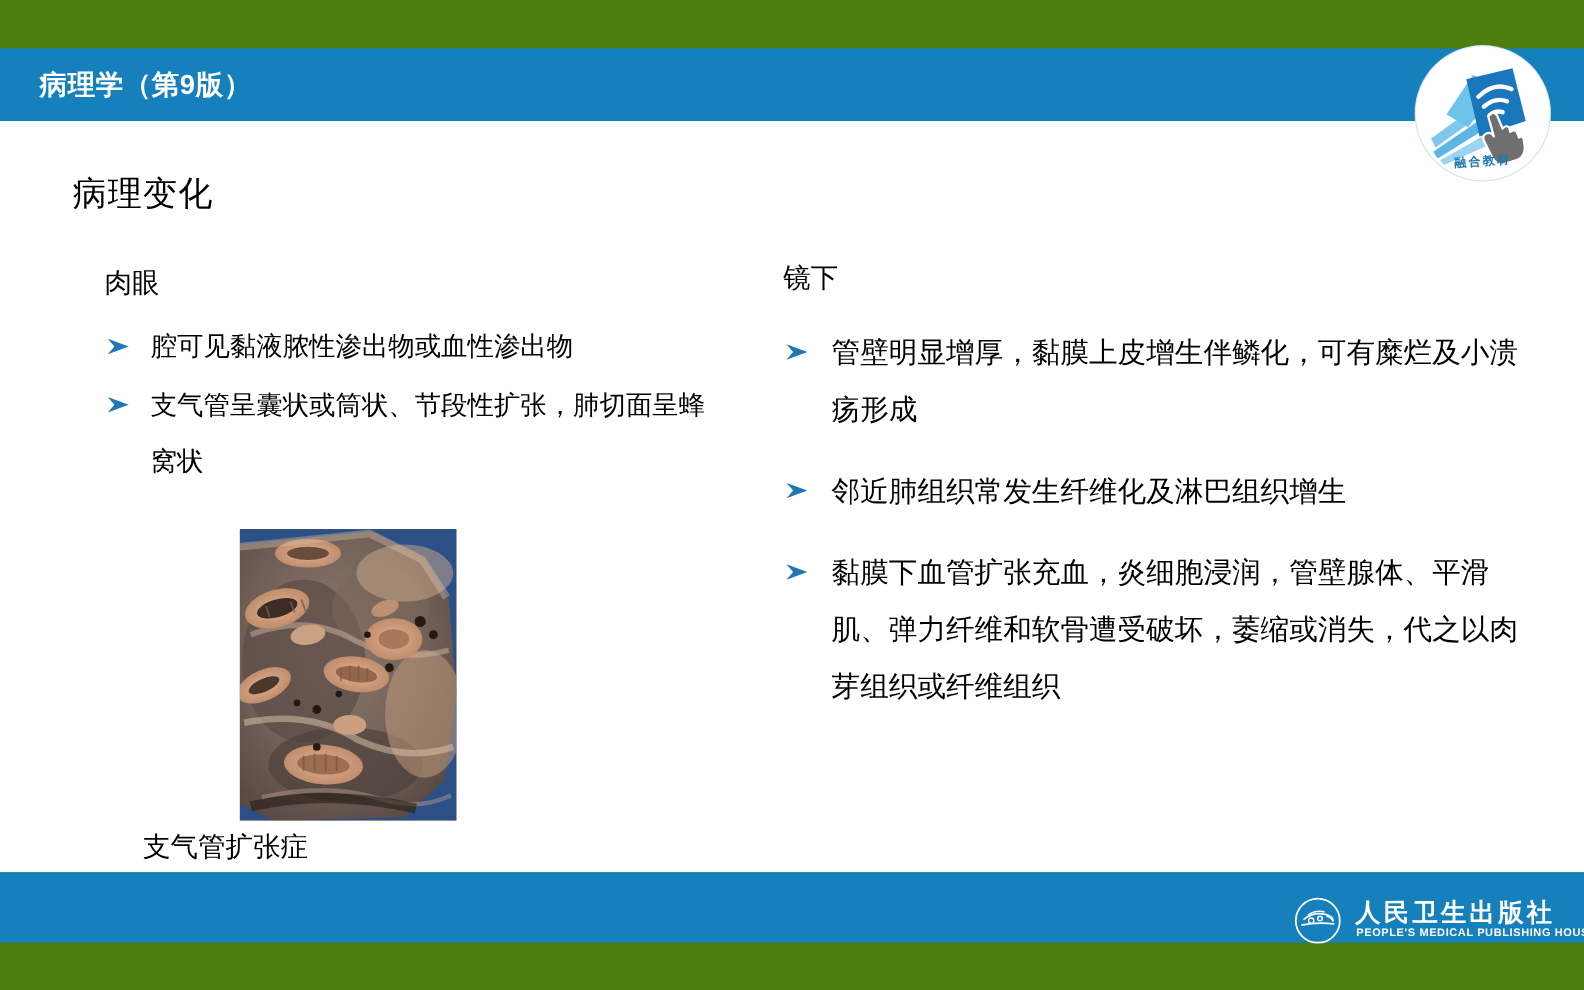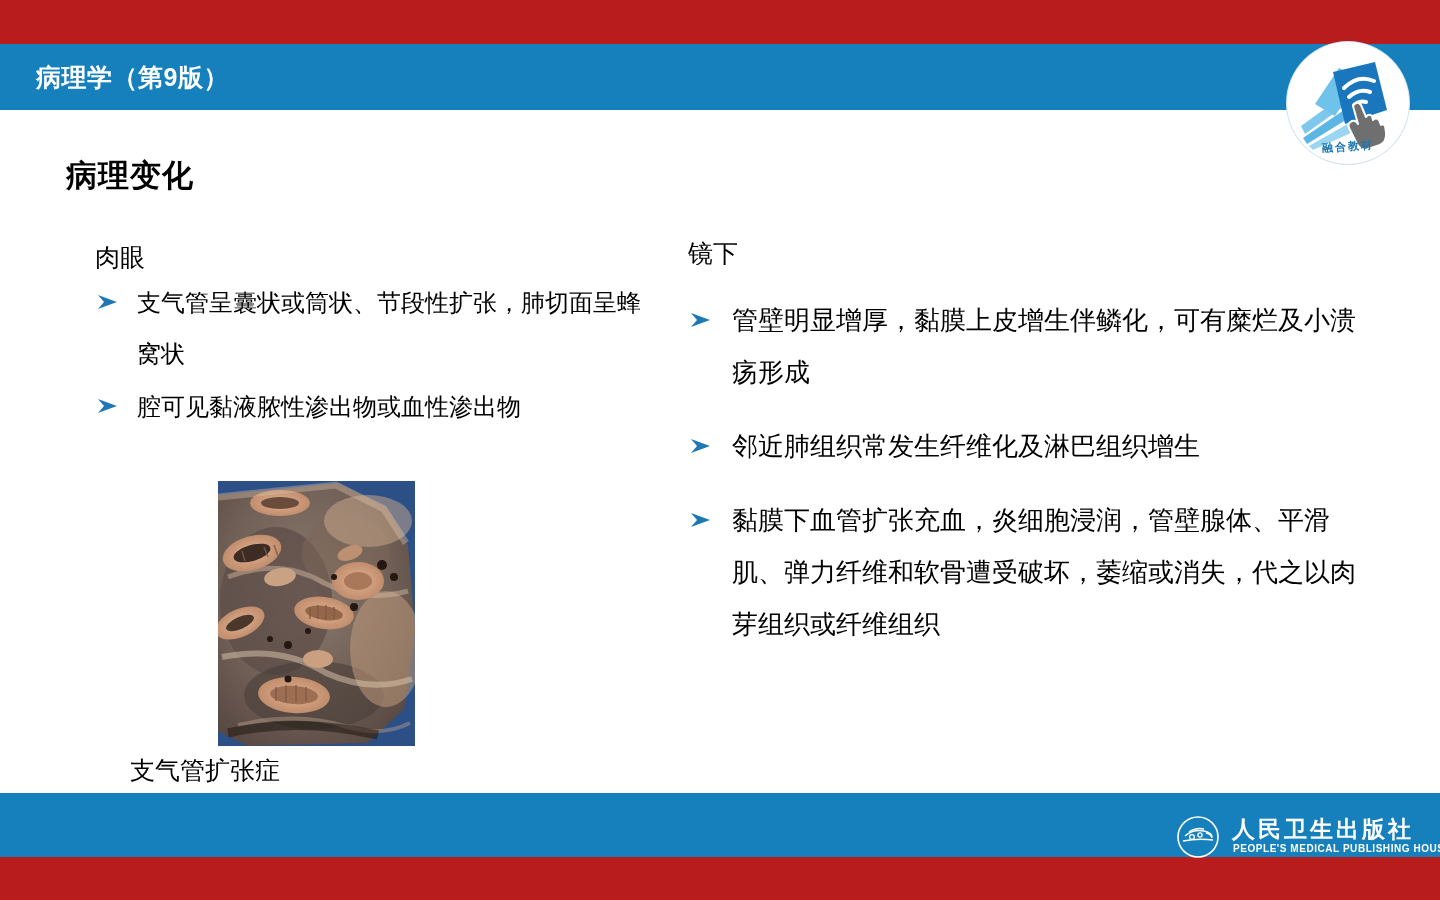--- a/index.html
+++ b/index.html
@@ -11,21 +11,21 @@
     width: 1440px;
     height: 900px;
     overflow: hidden;
     font-family: "Liberation Sans", "DejaVu Sans", sans-serif;
   }
 
   #slide {
     position: relative;
     width: 1440px;
     height: 900px;
-    background: #b91c1c;
+    background: #4d7c0f;
   }
 
   
   .header-bar {
     position: absolute;
     left: 0;
     top: 44px;
     width: 1440px;
     height: 66px;
     background: #1580bc;
@@ -90,45 +90,45 @@
     letter-spacing: 2px;
     transform: rotate(-4deg);
   }
 
   
   .slide-heading {
     position: absolute;
     left: 66px;
     top: 155px;
     font-size: 31px;
-    font-weight: bold;
+    font-weight: normal;
     color: #000000;
     letter-spacing: 1px;
     line-height: 42px;
   }
 
   
   .col-left {
     position: absolute;
     left: 95px;
     top: 240px;
     width: 560px;
   }
   .col-right {
     position: absolute;
-    left: 688px;
+    left: 712px;
     top: 236px;
     width: 670px;
   }
 
   .col-header {
     font-size: 25px;
     color: #000000;
     line-height: 34px;
-    margin-bottom: 3px;
+    margin-bottom: 16px;
     white-space: nowrap;
   }
   .col-right .col-header { margin-bottom: 24px; }
 
   .bullet-list {
     list-style: none;
     margin: 0;
     padding: 0;
   }
   .bullet {
@@ -260,29 +260,29 @@
 
   <div class="col-left">
     <div class="col-header">肉眼</div>
     <ul class="bullet-list">
       <li class="bullet">
         <span class="bullet-marker">
           <svg width="22" height="16" viewBox="0 0 22 16">
               <path d="M1,1 L20,8 L1,15 L7,8 Z" fill="#1f78b4"></path>
             </svg>
         </span>
-        <span>支气管呈囊状或筒状、节段性扩张，肺切面呈蜂窝状</span>
+        <span>腔可见黏液脓性渗出物或血性渗出物</span>
       </li>
       <li class="bullet">
         <span class="bullet-marker">
           <svg width="22" height="16" viewBox="0 0 22 16">
               <path d="M1,1 L20,8 L1,15 L7,8 Z" fill="#1f78b4"></path>
             </svg>
         </span>
-        <span>腔可见黏液脓性渗出物或血性渗出物</span>
+        <span>支气管呈囊状或筒状、节段性扩张，肺切面呈蜂窝状</span>
       </li>
     </ul>
   </div>
 
   <div class="col-right">
     <div class="col-header">镜下</div>
     <ul class="bullet-list">
       <li class="bullet">
         <span class="bullet-marker">
           <svg width="22" height="16" viewBox="0 0 22 16">

